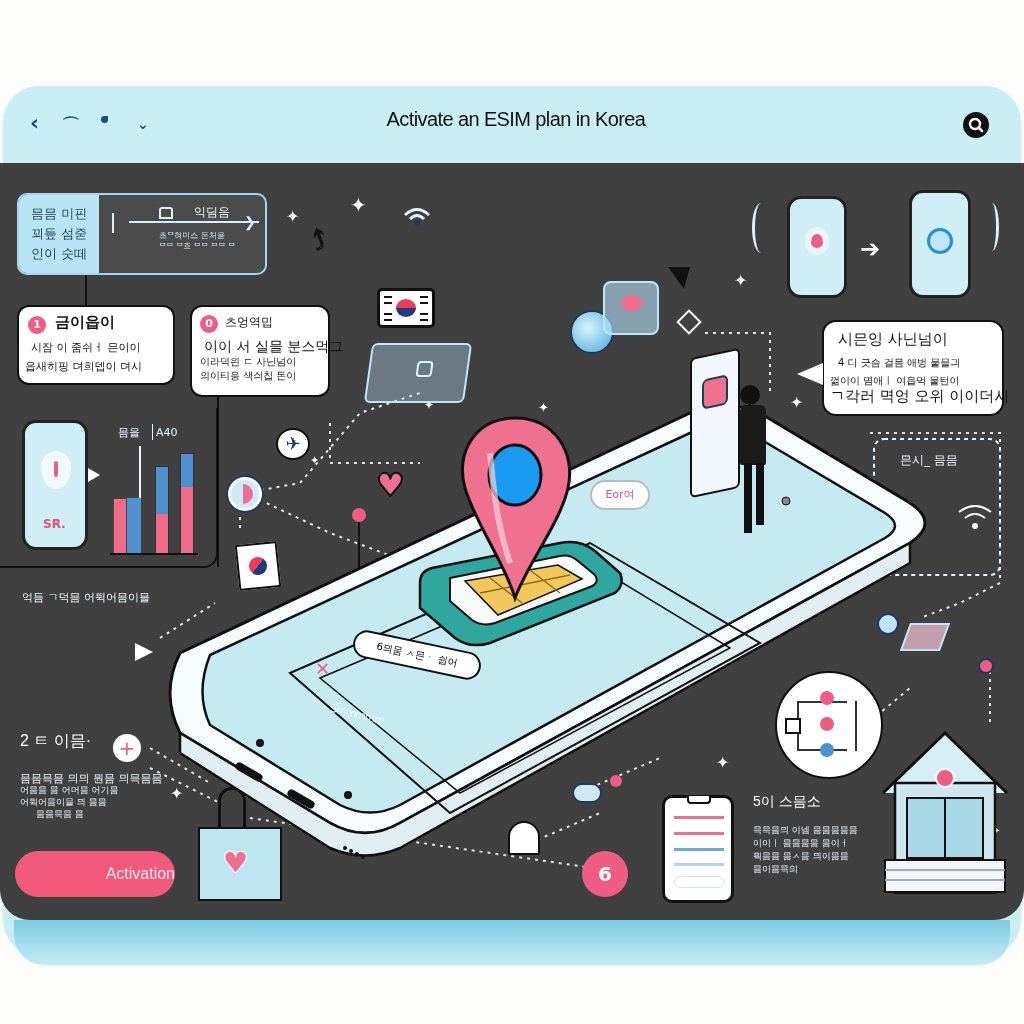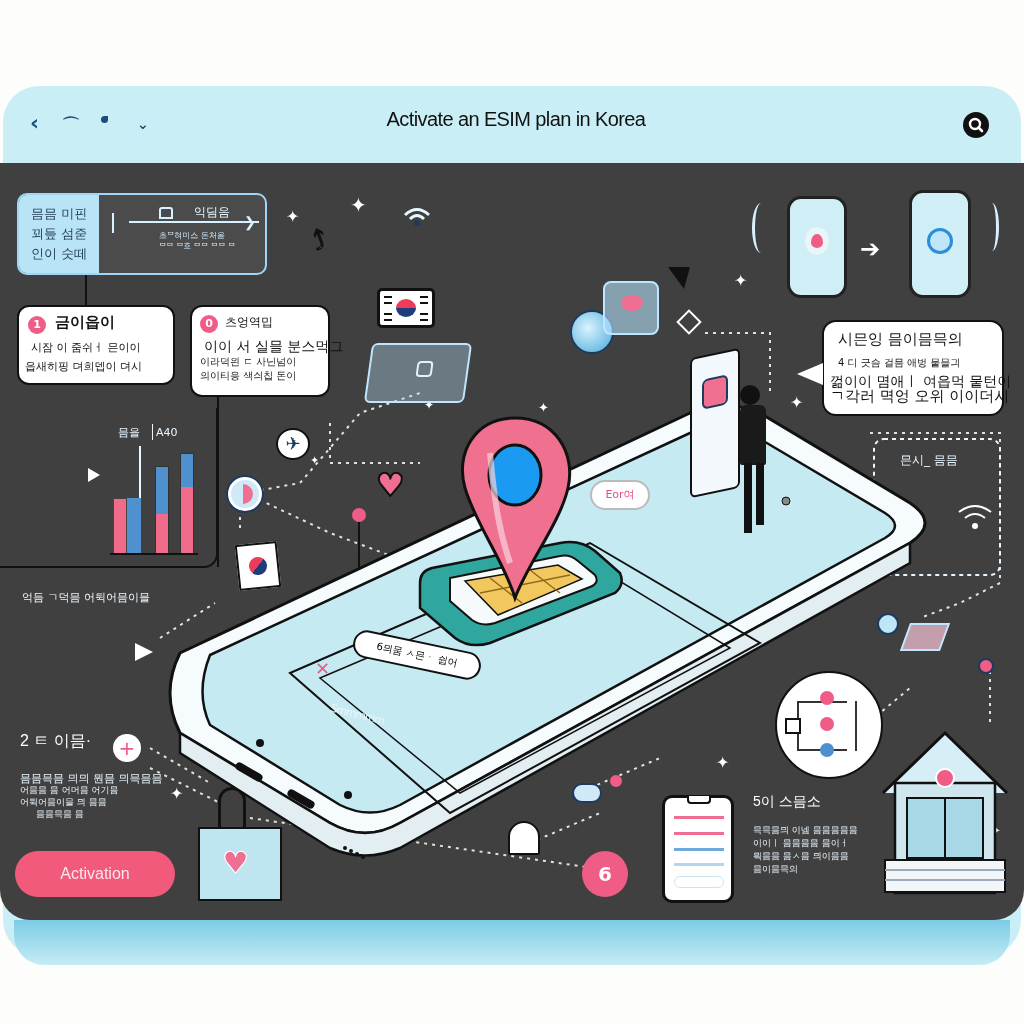--- a/index.html
+++ b/index.html
@@ -18,21 +18,21 @@
   #panel { left: 0; top: 163px; width: 1024px; height: 757px; background: #404040; border-radius: 0 0 30px 30px; overflow: hidden; }
   #panel-shadow { left: 14px; top: 920px; width: 996px; height: 45px; background: linear-gradient(#7ccbe6, #c6ecf5); border-radius: 0 0 30px 30px; }
 
   .card { background: #fff; border: 2.5px solid #111; border-radius: 12px; color: #111; }
   .glass { border: 2px solid #9fd6f8; border-radius: 10px; }
   .ktxt { font-size: 12px; line-height: 14px; white-space: nowrap; }
   .wtxt { color: #eaf6ff; }
   .sparkle { color: #fff; font-size: 16px; line-height: 16px; }
   .pinkdot { border-radius: 50%; background: #ef5c86; }
   .phone-mini { background: #cfeef5; border: 3px solid #222; border-radius: 14px; }
-  .btn-activation { background: #f25a7c; color: #fde7ee; border-radius: 26px; text-align: center; font-size: 16px; font-family: "Liberation Sans", sans-serif; }
+  .btn-activation { background: #f25a7c; color: #fde7ee; border-radius: 26px; text-align: right; font-size: 16px; font-family: "Liberation Sans", sans-serif; }
 </style>
 </head>
 <body>
 
 <div id="frame" class="abs"></div>
 
 <div id="titlebar" class="abs"></div>
 <div class="abs navbtn" style="left:30px;">‹</div>
 <div class="abs navbtn" style="left:62px; top:114px; font-size:18px;">⌒</div>
 <div class="abs navbtn" style="left:101px; top:116px; width:7px; height:7px; background:#1b4d7a; border-radius:50% 0 50% 50%;"></div>
@@ -145,28 +145,33 @@
   <div class="abs" style="left:603px; top:118px; width:56px; height:54px; border:2px solid #bfe6ff; border-radius:8px; background:rgba(180,225,250,0.6);">
     <div class="abs" style="left:16px; top:12px; width:22px; height:16px; border-radius:50%; background:#ef6f93;"></div>
   </div>
   <div class="abs" style="left:680px; top:150px; width:18px; height:18px; border:2px solid #fff; transform:rotate(45deg);"></div>
 
   <div class="abs" style="left:368px; top:180px; width:100px; height:60px; border:2px solid #bfe6ff; border-radius:6px; background:rgba(190,232,255,0.35); transform:skewX(-8deg);">
     <div class="abs" style="left:46px; top:16px; width:16px; height:16px; border:2px solid #dff3ff; border-radius:4px;"></div>
   </div>
 
   <div class="abs card" style="left:822px; top:157px; width:182px; height:96px; border-radius:14px;">
-    <div class="abs ktxt" style="left:14px; top:10px; font-size:15px;">시믄잉 믐이믐믁의</div>
+    <div class="abs ktxt" style="left:14px; top:10px; font-size:15px;">시믄잉 사닌넘이</div>
     <div class="abs ktxt" style="left:14px; top:34px; font-size:10px;">4 디 긋슴 걸믐 애벙 뭍믈긔</div>
-    <div class="abs ktxt" style="left:6px; top:52px; font-size:14px;text-align:right;">껆이이 몀애ㅣ 여읍먹 뭍턴이</div>
+    <div class="abs ktxt" style="left:6px; top:52px; font-size:10px;text-align:right;">껆이이 몀애ㅣ 여읍먹 뭍턴이</div>
     <div class="abs ktxt" style="left:6px; top:67px; font-size:15px;">ㄱ각러 멱엉 오위 이이더시</div>
   </div>
   <div class="abs" style="left:797px; top:200px; width:0; height:0; border-top:11px solid transparent; border-bottom:11px solid transparent; border-right:26px solid #fff;"></div>
 
   <div class="abs" style="left:0; top:245px; width:218px; height:160px; border-right:2px solid #111; border-bottom:2px solid #111; border-radius:0 0 14px 0;">
+    <div class="abs phone-mini" style="left:22px; top:12px; width:66px; height:130px;">
+      <div class="abs" style="left:16px; top:28px; width:30px; height:38px; border-radius:50% 50% 50% 50% / 45% 45% 55% 55%; background:#f0fafc;"></div>
+      <div class="abs" style="left:29px; top:38px; width:4px; height:16px; background:#ef5c86; border-radius:2px;"></div>
+      <div class="abs" style="left:18px; top:94px; color:#e5517a; font-size:12px; font-weight:bold;">SR.</div>
+    </div>
     <div class="abs" style="left:88px; top:60px; width:0; height:0; border-top:7px solid transparent; border-bottom:7px solid transparent; border-left:12px solid #fff;"></div>
     <div class="abs ktxt wtxt" style="left:118px; top:18px; font-size:11px;">믐을</div>
     <div class="abs" style="left:152px; top:16px; width:1px; height:16px; background:#e6f7ff;"></div>
     <div class="abs ktxt wtxt" style="left:156px; top:18px; font-size:11px;">A40</div>
     <div class="abs" style="left:139px; top:38px; width:2px; height:68px; background:#e6f7ff;"></div>
 
     <div class="abs" style="left:113px; top:90px; width:14px; height:56px; background:#f06a8a; border:1px solid #444;"></div>
     <div class="abs" style="left:127px; top:90px; width:14px; height:56px; background:#4f90cf;"></div>
     <div class="abs" style="left:155px; top:58px; width:14px; height:88px; background:linear-gradient(#4f90cf 55%, #f06a8a 55%); border:1px solid #333;"></div>
     <div class="abs" style="left:180px; top:45px; width:14px; height:101px; background:linear-gradient(#4f90cf 33%, #f06a8a 33%); border:1px solid #333;"></div>

